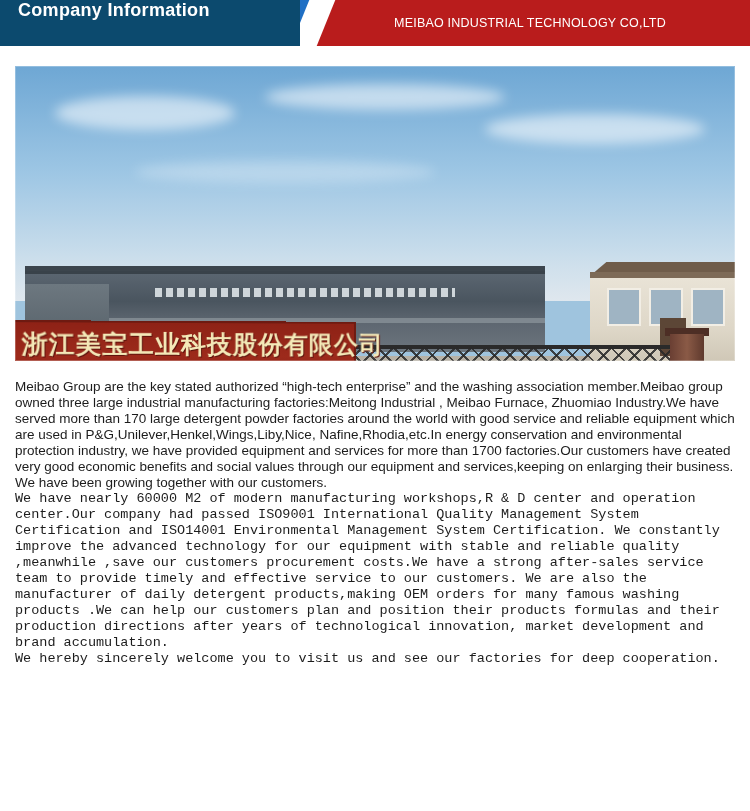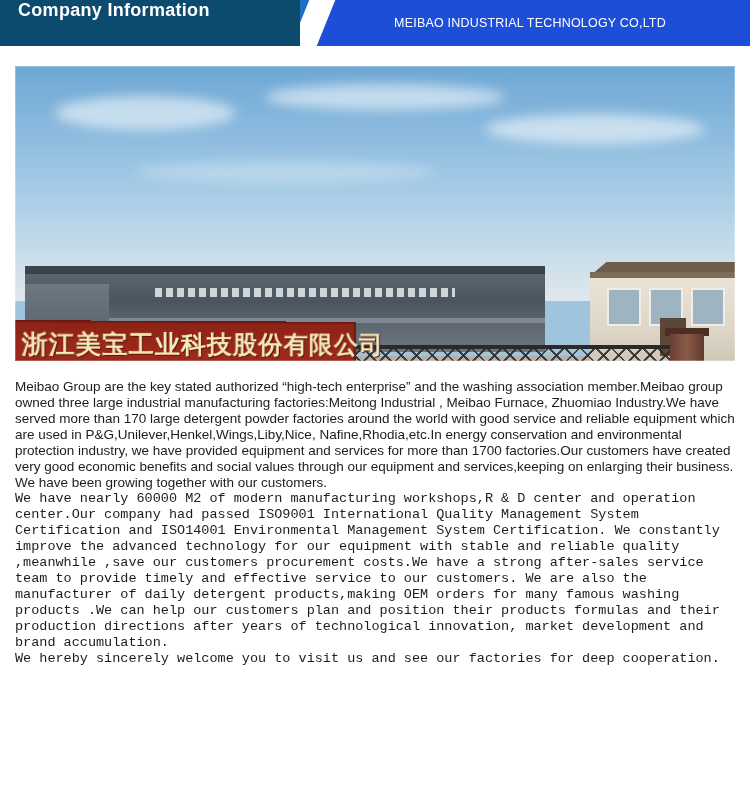--- a/index.html
+++ b/index.html
@@ -54,21 +54,21 @@
     position: absolute;
     left: 300px;
     top: 0;
     width: 26px;
     height: 46px;
     background: #ffffff;
     transform: skewX(-22deg);
     z-index: 1;
   }
   .header-right {
-    background: #1d4ed8;
+    background: #b91c1c;
     flex: 1;
     display: flex;
     align-items: center;
     justify-content: center;
     position: relative;
     z-index: 0;
   }
   .header-right-title {
     color: #ffffff;
     font-size: 12.5px;

